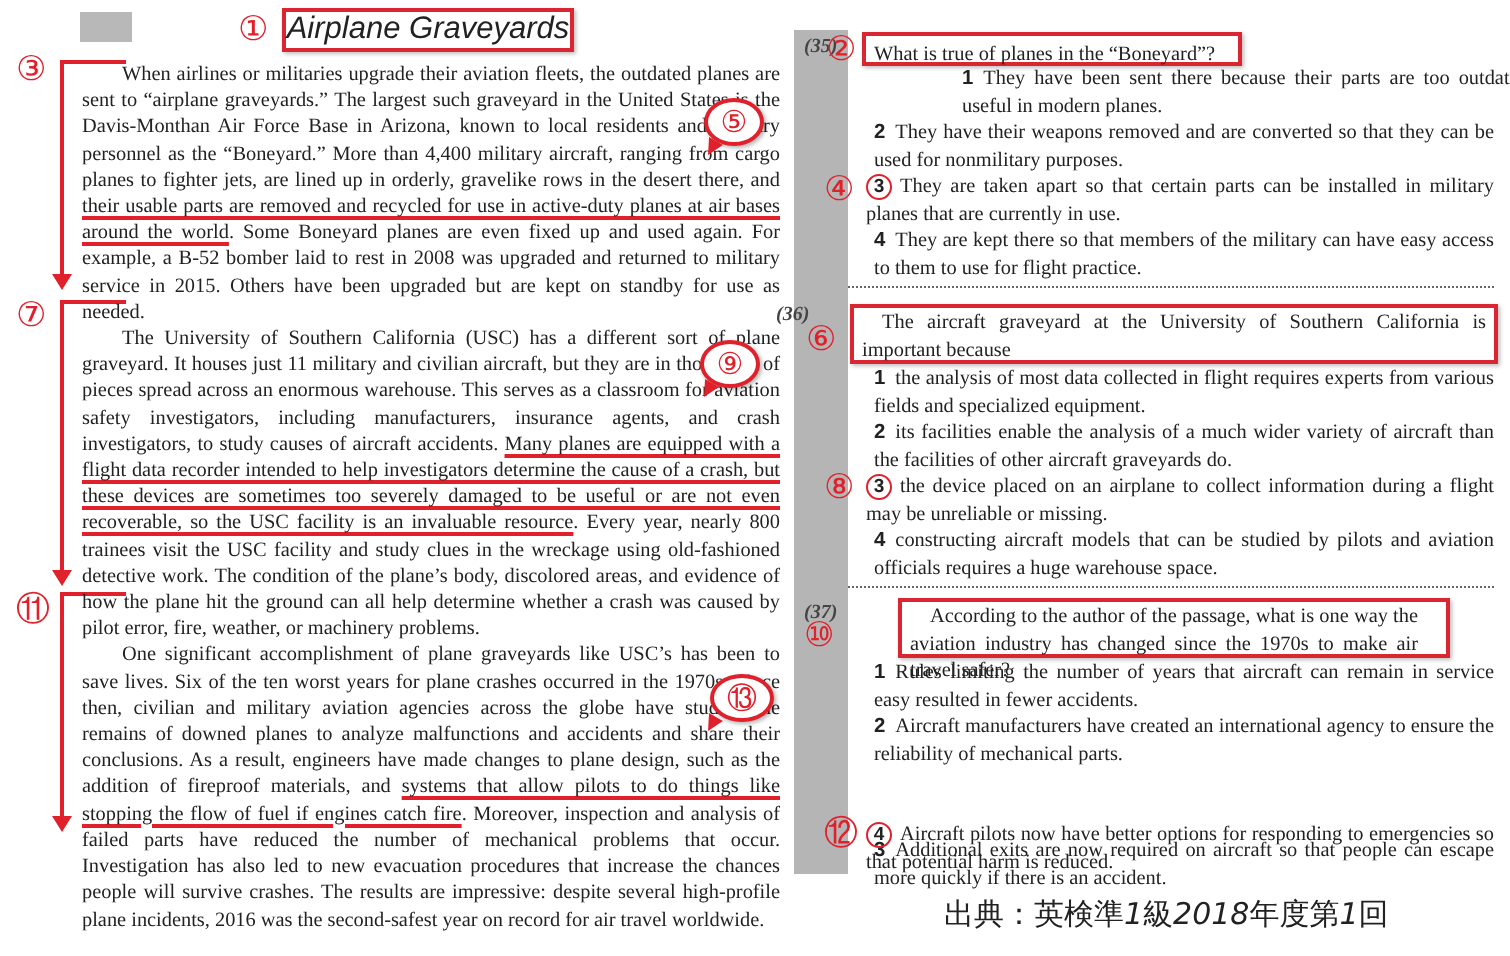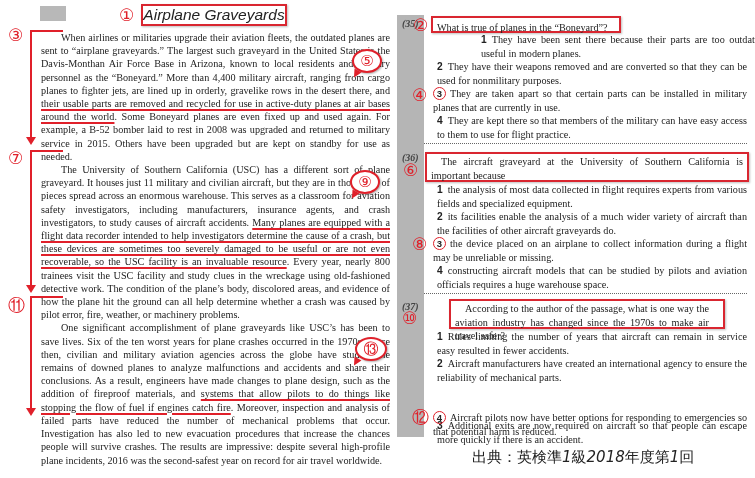--- a/index.html
+++ b/index.html
@@ -120,21 +120,21 @@
 <div class="abs qnum" style="left:402px;top:18px;">(35)</div>
 <div class="abs marker" style="left:413px;top:17px;">②</div>
 <div class="abs q-box q-text" style="left:431px;top:16px;width:190px;height:17px;padding:3px 4px;">What is true of planes in the “Boneyard”?</div>
 <div class="abs opt" style="left:437px;top:33px;width:310px;margin-left:44px;"><span class="n">1</span><span>They have been sent there because their parts are too outdated to be useful in modern planes.</span></div>
 <div class="abs opt" style="left:437px;top:60px;width:310px;"><span class="n">2</span><span>They have their weapons removed and are converted so that they can be used for nonmilitary purposes.</span></div>
 <div class="abs marker" style="left:412px;top:87px;">④</div>
 <div class="abs opt" style="left:433px;top:87px;width:314px;"><span class="opt-circle">3</span><span>They are taken apart so that certain parts can be installed in military planes that are currently in use.</span></div>
 <div class="abs opt" style="left:437px;top:114px;width:310px;"><span class="n">4</span><span>They are kept there so that members of the military can have easy access to them to use for flight practice.</span></div>
 <div class="abs dotted" style="left:424px;top:143px;width:323px;"></div>
 
-<div class="abs qnum" style="left:402px;top:152px;">(36)</div>
+<div class="abs qnum" style="left:388px;top:152px;">(36)</div>
 <div class="abs marker" style="left:403px;top:162px;">⑥</div>
 <div class="abs q-box q-text" style="left:425px;top:152px;width:324px;height:30px;padding:1px 4px 0 4px;text-indent:10px;">The aircraft graveyard at the University of Southern California is important because</div>
 <div class="abs opt" style="left:437px;top:183px;width:310px;"><span class="n">1</span><span>the analysis of most data collected in flight requires experts from various fields and specialized equipment.</span></div>
 <div class="abs opt" style="left:437px;top:210px;width:310px;"><span class="n">2</span><span>its facilities enable the analysis of a much wider variety of aircraft than the facilities of other aircraft graveyards do.</span></div>
 <div class="abs marker" style="left:412px;top:236px;">⑧</div>
 <div class="abs opt" style="left:433px;top:237px;width:314px;"><span class="opt-circle">3</span><span>the device placed on an airplane to collect information during a flight may be unreliable or missing.</span></div>
 <div class="abs opt" style="left:437px;top:264px;width:310px;"><span class="n">4</span><span>constructing aircraft models that can be studied by pilots and aviation officials requires a huge warehouse space.</span></div>
 <div class="abs dotted" style="left:424px;top:293px;width:323px;"></div>
 
 <div class="abs qnum" style="left:402px;top:301px;">(37)</div>

